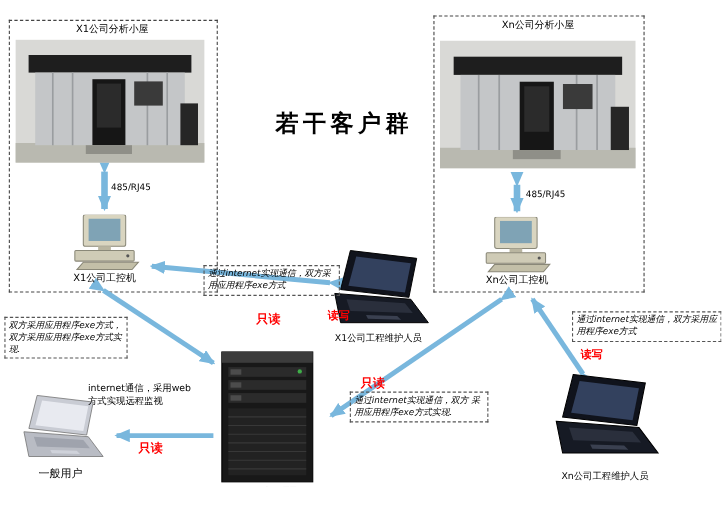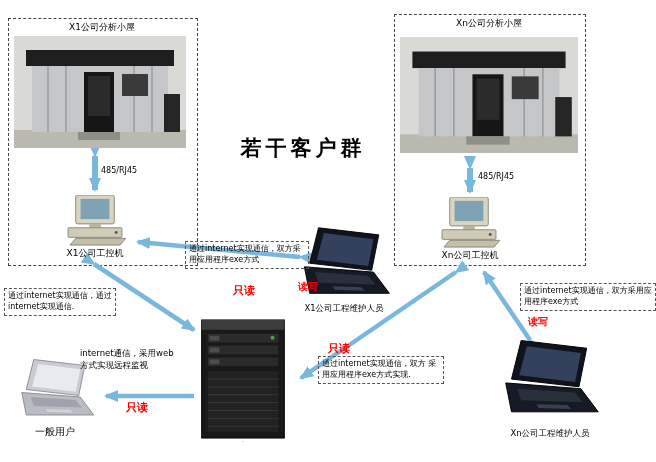--- a/index.html
+++ b/index.html
@@ -7,21 +7,21 @@
     position:relative;width:656px;height:442px;background:#ffffff;overflow:hidden;
     font-family:"DejaVu Sans","Liberation Sans",sans-serif;color:#000;
   }
   .dashed-box{position:absolute;border:1px dashed #444;background:transparent;z-index:0;}
   .photo{position:absolute;z-index:2;}
   .node{position:absolute;z-index:2;}
   .lbl{position:absolute;font-size:9px;text-align:center;z-index:3;line-height:1.2;}
   .lbl-sm{font-size:8.5px;}
   .title{position:absolute;font-size:21px;font-weight:bold;letter-spacing:4px;z-index:3;text-align:center;}
   .server-lbl{position:absolute;font-size:16px;font-weight:bold;letter-spacing:3px;text-align:center;z-index:3;}
-  .note{position:absolute;border:1px dashed #555;font-size:8px;line-height:1.35;padding:2px 3px;z-index:4;background:rgba(255,255,255,0.0);}
+  .note{position:absolute;border:1px dashed #555;font-size:8px;line-height:1.35;padding:2px 3px;z-index:4;background:rgba(255,255,255,0.0);font-style:italic;}
   .note-plain{position:absolute;font-size:8.5px;line-height:1.4;z-index:4;}
   .red-lbl{position:absolute;color:#ff0000;font-weight:bold;z-index:5;text-align:center;}
   .rw{font-size:10px;}
   .ro{font-size:11px;}
   .bus-lbl{position:absolute;font-size:8px;z-index:3;}
   .arrow-layer{position:absolute;left:0;top:0;width:656px;height:462px;z-index:1;}
   .laptop-dark{--lid:#10131c;--screen:#33415e;--base:#161a24;--keys:#2a2f3c;--pad:#3a4050;--edge:#000;}
   .laptop-light{--lid:#c9ccd4;--screen:#e8eaf0;--base:#b9bcc4;--keys:#9fa3ad;--pad:#cfd2da;--edge:#777;}
   svg{display:block;}
 </style>
@@ -122,21 +122,21 @@
   <div class="lbl" style="left:394px;top:18px;width:190px;">Xn公司分析小屋</div>
   <svg class="photo" style="left:400px;top:32px;" width="178" height="126">
       <use href="#hut"></use>
     </svg>
   <div class="bus-lbl" style="left:478px;top:172px;">485/RJ45</div>
   <svg class="node" style="left:434px;top:197px;" width="70" height="52">
       <use href="#pc"></use>
     </svg>
   <div class="lbl" style="left:400px;top:250px;width:140px;">Xn公司工控机</div>
 
-  <div class="title" style="left:218px;top:98px;width:170px;margin-top:36px;">若干客户群</div>
+  <div class="title" style="left:228px;top:98px;width:170px;">若干客户群</div>
 
   <svg class="node laptop-dark" style="left:297px;top:226px;" width="98" height="78">
       <use href="#laptop"></use>
     </svg>
   <div class="lbl lbl-sm" style="left:278px;top:303px;width:132px;">X1公司工程维护人员</div>
 
   <svg class="node laptop-dark" style="left:498px;top:338px;" width="106" height="86">
       <use href="#laptop"></use>
     </svg>
   <div class="lbl lbl-sm" style="left:484px;top:428px;width:132px;">Xn公司工程维护人员</div>
@@ -145,21 +145,21 @@
       <use href="#server"></use>
     </svg>
   <div class="server-lbl" style="left:186px;top:440px;width:120px;">服务器</div>
 
   <svg class="node laptop-light" style="left:14px;top:358px;" width="86" height="66">
       <use href="#laptop"></use>
     </svg>
   <div class="lbl" style="left:5px;top:426px;width:100px;font-size:10px;">一般用户</div>
 
   <div class="note" style="left:185px;top:241px;width:116px;">通过internet实现通信，双方采用应用程序exe方式</div>
-  <div class="note" style="left:4px;top:288px;width:104px;">通过internet实现通信，通过internet实现通信.</div>
+  <div class="note" style="left:4px;top:288px;width:104px;">双方采用应用程序exe方式，双方采用应用程序exe方式实现.</div>
   <div class="note" style="left:520px;top:283px;width:128px;">通过internet实现通信，双方采用应用程序exe方式</div>
   <div class="note" style="left:318px;top:356px;width:118px;">通过internet实现通信，双方 采用应用程序exe方式实现.</div>
   <div class="note-plain" style="left:80px;top:348px;width:94px;">internet通信，采用web方式实现远程监视</div>
 
   <div class="red-lbl ro" style="left:233px;top:283px;">只读</div>
   <div class="red-lbl rw" style="left:298px;top:280px;">读写</div>
   <div class="red-lbl ro" style="left:328px;top:341px;">只读</div>
   <div class="red-lbl rw" style="left:528px;top:315px;">读写</div>
   <div class="red-lbl ro" style="left:126px;top:400px;">只读</div>
 

